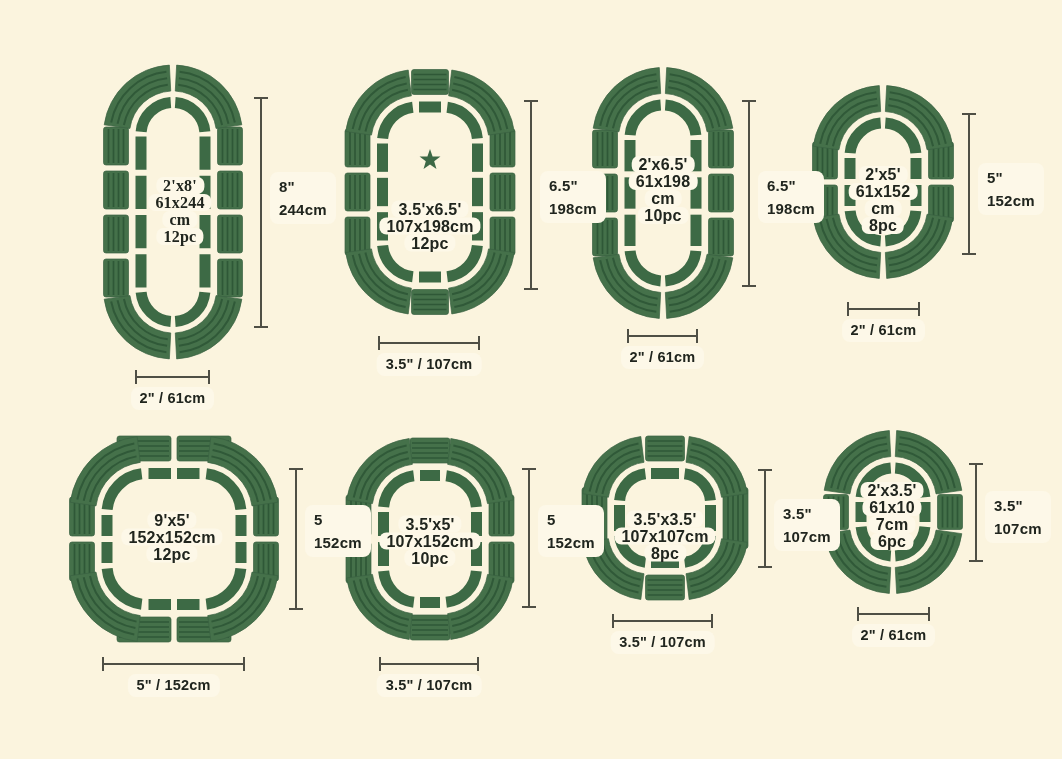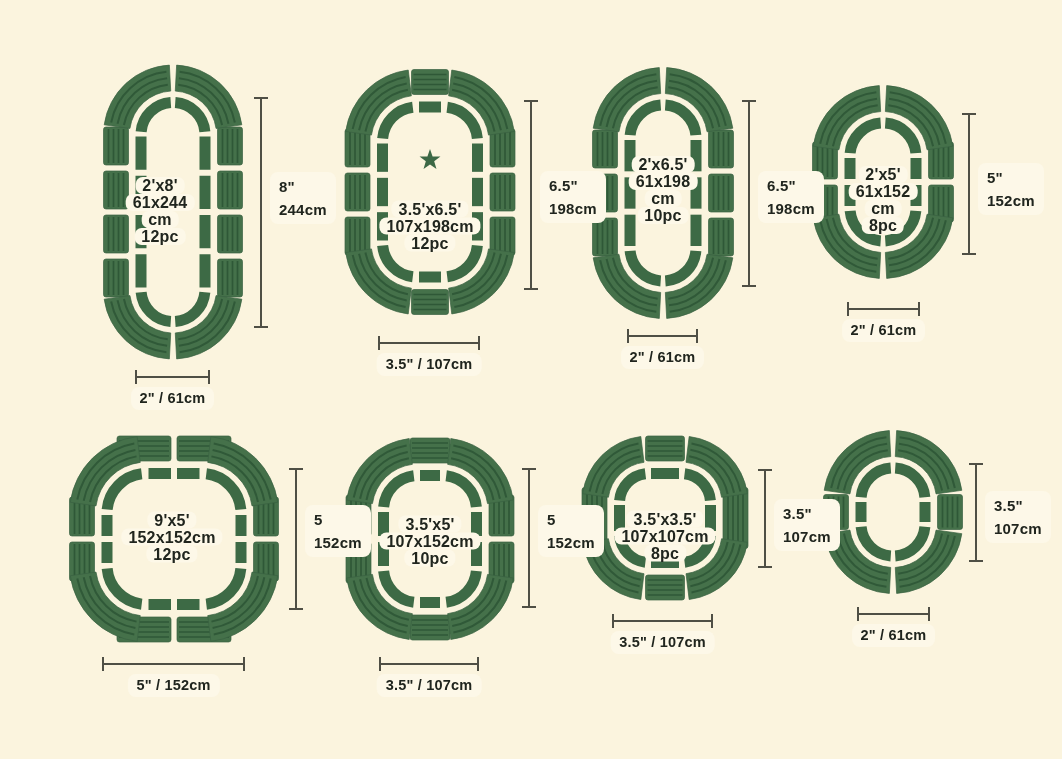--- a/index.html
+++ b/index.html
@@ -22,21 +22,21 @@
   
   .hdim{position:absolute;z-index:2;}
   .hline{position:absolute;top:6px;left:0;width:100%;height:2px;background:#4F4F45;}
   .hline::before,.hline::after{content:"";position:absolute;top:-6px;width:2px;height:14px;background:#4F4F45;}
   .hline::before{left:0;} .hline::after{right:0;}
   .hlabel{position:absolute;top:17px;left:50%;transform:translateX(-50%);font-weight:bold;
           font-size:14.5px;color:#20251E;white-space:nowrap;background:#FDF8E8;
           border-radius:8px;padding:2px 9px;line-height:19px;letter-spacing:.2px;}
   .star{position:absolute;left:418px;top:148px;width:24px;height:24px;z-index:3;}
   
-  .c0{left:160px;top:211px;} .c1{left:430px;top:205px;margin-top:21px;} .c2{left:663px;top:190px;} .c3{left:883px;top:200px;text-align:right;}
+  .c0{left:180px;top:211px;font-family:Liberation Serif, serif;} .c1{left:430px;top:205px;margin-top:21px;} .c2{left:663px;top:190px;} .c3{left:883px;top:200px;text-align:right;}
   .c4{left:172px;top:537px;} .c5{left:430px;top:541px;} .c6{left:665px;top:536px;} .c7{left:892px;top:516px;}
   .v0{left:260px;top:97px;height:231px;}  .v0 .vlabel{top:75px;}
   .v1{left:530px;top:100px;height:190px;} .v1 .vlabel{top:71px;}
   .v2{left:748px;top:100px;height:187px;} .v2 .vlabel{top:71px;}
   .v3{left:968px;top:113px;height:142px;} .v3 .vlabel{top:50px;}
   .v4{left:295px;top:468px;height:142px;} .v4 .vlabel{top:37px;}
   .v5{left:528px;top:468px;height:140px;} .v5 .vlabel{top:37px;}
   .v6{left:764px;top:469px;height:99px;}  .v6 .vlabel{top:30px;}
   .v7{left:975px;top:463px;height:99px;}  .v7 .vlabel{top:28px;}
   .h0{left:135px;top:370px;width:75px;}
@@ -625,20 +625,26 @@
         <path d="M -55.46 22.78 A 56.5 56.5 0 0 0 -5.91 68.19" fill="none" stroke="#2D5636" stroke-width="2" opacity="0.9"></path>
         <path d="M -61.84 24.02 A 63 63 0 0 0 -6.59 74.65" fill="none" stroke="#2D5636" stroke-width="2" opacity="0.9"></path>
         <path d="M -31.88 -14.79 A 32 32 0 0 1 -2.23 -43.92" fill="none" stroke="#3D6A45" stroke-width="11" stroke-linecap="butt"></path>
         <path d="M 2.23 -43.92 A 32 32 0 0 1 31.88 -14.79" fill="none" stroke="#3D6A45" stroke-width="11" stroke-linecap="butt"></path>
         <path d="M 31.88 14.79 A 32 32 0 0 1 2.23 43.92" fill="none" stroke="#3D6A45" stroke-width="11" stroke-linecap="butt"></path>
         <path d="M -2.23 43.92 A 32 32 0 0 1 -31.88 14.79" fill="none" stroke="#3D6A45" stroke-width="11" stroke-linecap="butt"></path>
         <line x1="-32" y1="-10" x2="-32" y2="10" fill="none" stroke="#3D6A45" stroke-width="11" stroke-linecap="butt"></line>
         <line x1="32" y1="-10" x2="32" y2="10" fill="none" stroke="#3D6A45" stroke-width="11" stroke-linecap="butt"></line>
       </g>
     </svg>
+  <div class="clabel chiplines c7">
+      <span class="chip">2'x3.5'</span>
+      <span class="chip">61x10</span>
+      <span class="chip">7cm</span>
+      <span class="chip">6pc</span>
+    </div>
   <div class="vdim v7">
     <div class="vline"></div>
     <div class="vlabel">3.5"
 107cm</div>
   </div>
   <div class="hdim h7">
     <div class="hline"></div>
     <div class="hlabel">2" / 61cm</div>
   </div>
 

